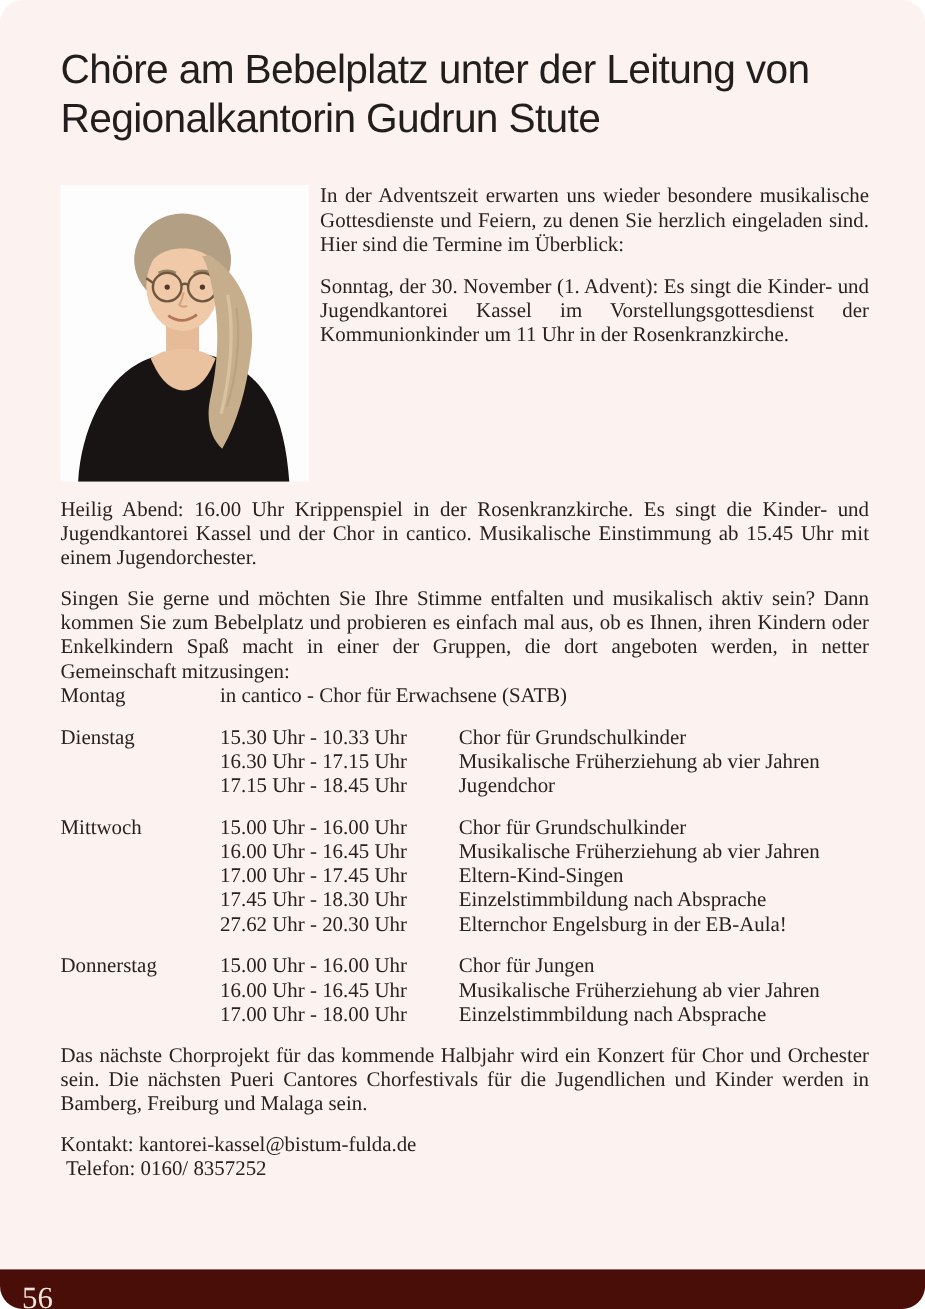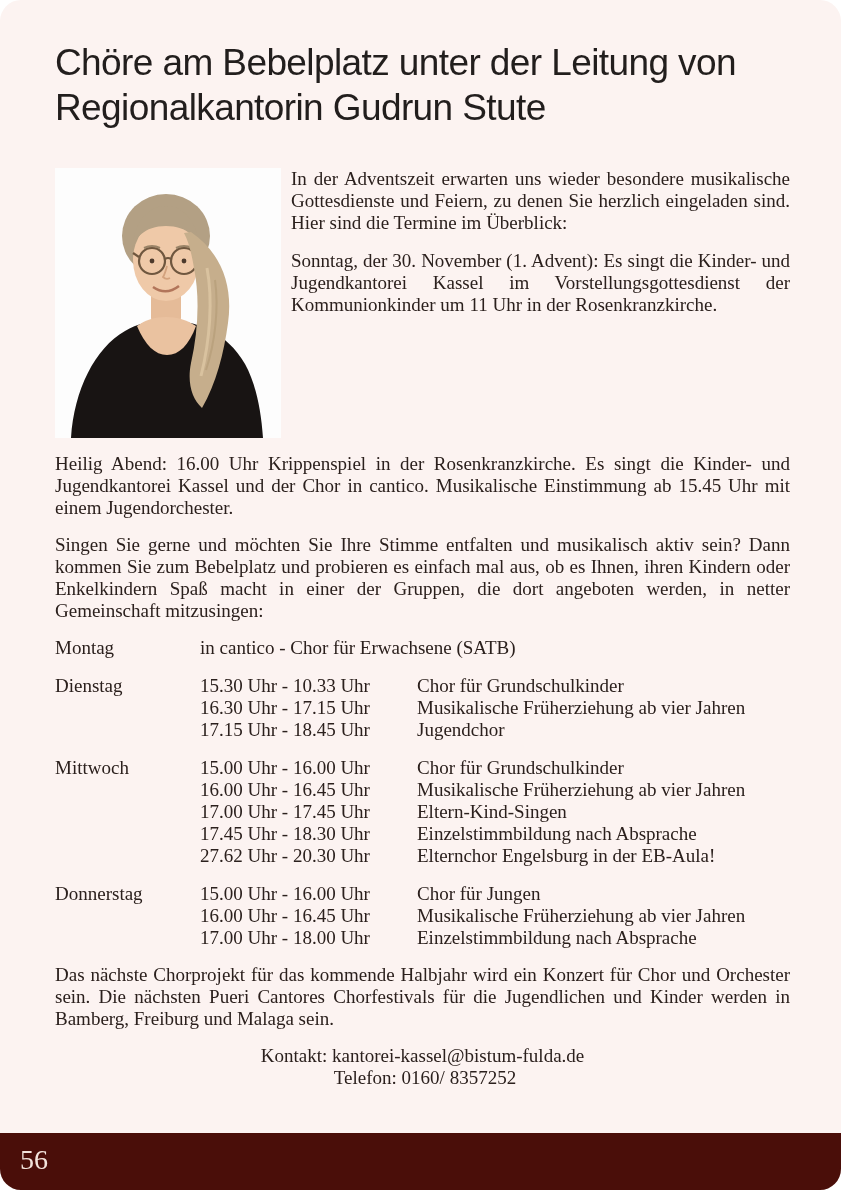--- a/index.html
+++ b/index.html
@@ -34,35 +34,35 @@
     line-height: 22px;
   }
   .intro-text p { margin: 0 0 16px 0; }
   .intro-text p:last-child { margin-bottom: 0; }
   .para {
     font-size: 19px;
     line-height: 22px;
     text-align: justify;
     margin: 15px 0 0 0;
   }
-  .schedule { margin-top: 15px; font-size: 19px; line-height: 22px; }
+  .schedule { font-size: 19px; line-height: 22px; }
   .group { display: flex; margin-bottom: 16px; }
   .group:last-child { margin-bottom: 0; }
   .day { width: 145px; flex: none; }
   .sessions { flex: 1; }
   .session { display: flex; }
   .time { width: 217px; flex: none; }
   .activity { flex: 1; }
   .contact { margin-top: 15px; font-size: 19px; line-height: 22px; }
-  .contact .line { margin: 0; text-align: center; }
+  .contact .line { margin: 0; }
   .contact .indent-sm { padding-left: 5px; }
   .footer {
     position: absolute;
     left: 0; bottom: 0;
-    width: 100%; height: 57px;
+    width: 100%; height: 36px;
     background: var(--footer-bar, #4a0e09);
   }
   .page-number {
     display: inline-block;
     padding-left: 20px;
     color: var(--page-number-text, #f3e4dc);
     font-size: 28px;
     line-height: 53px;
     font-family: "Liberation Serif", serif;
   }

